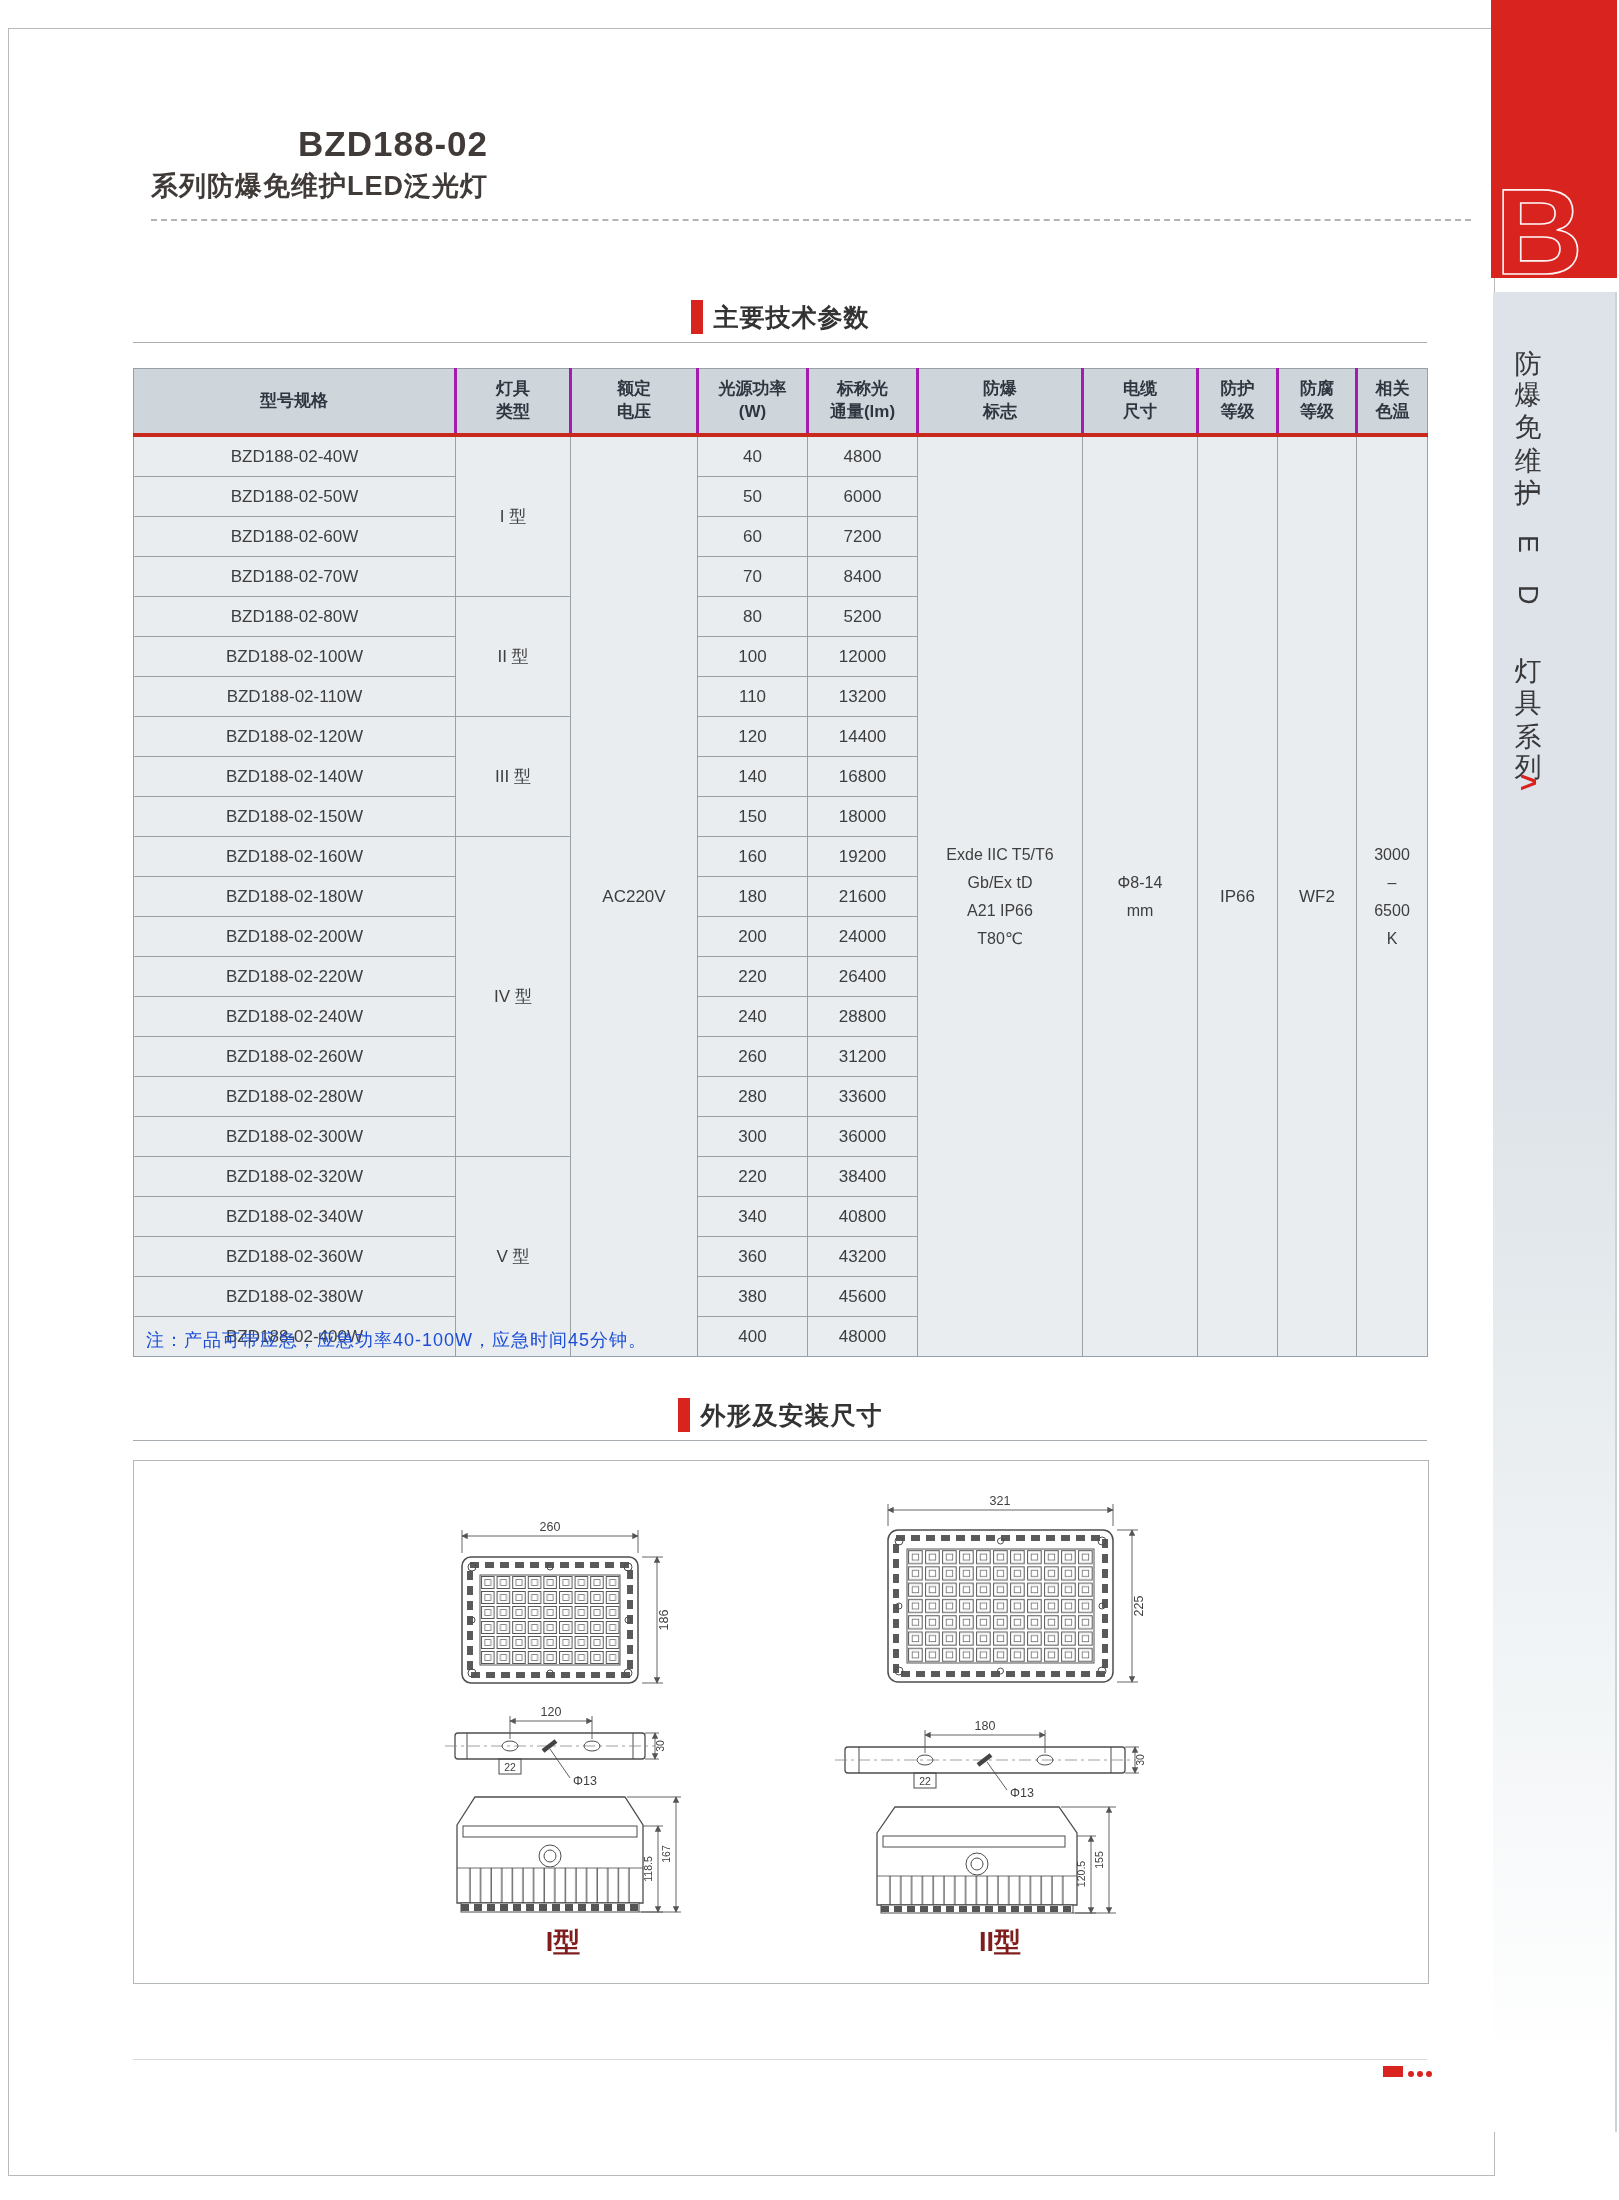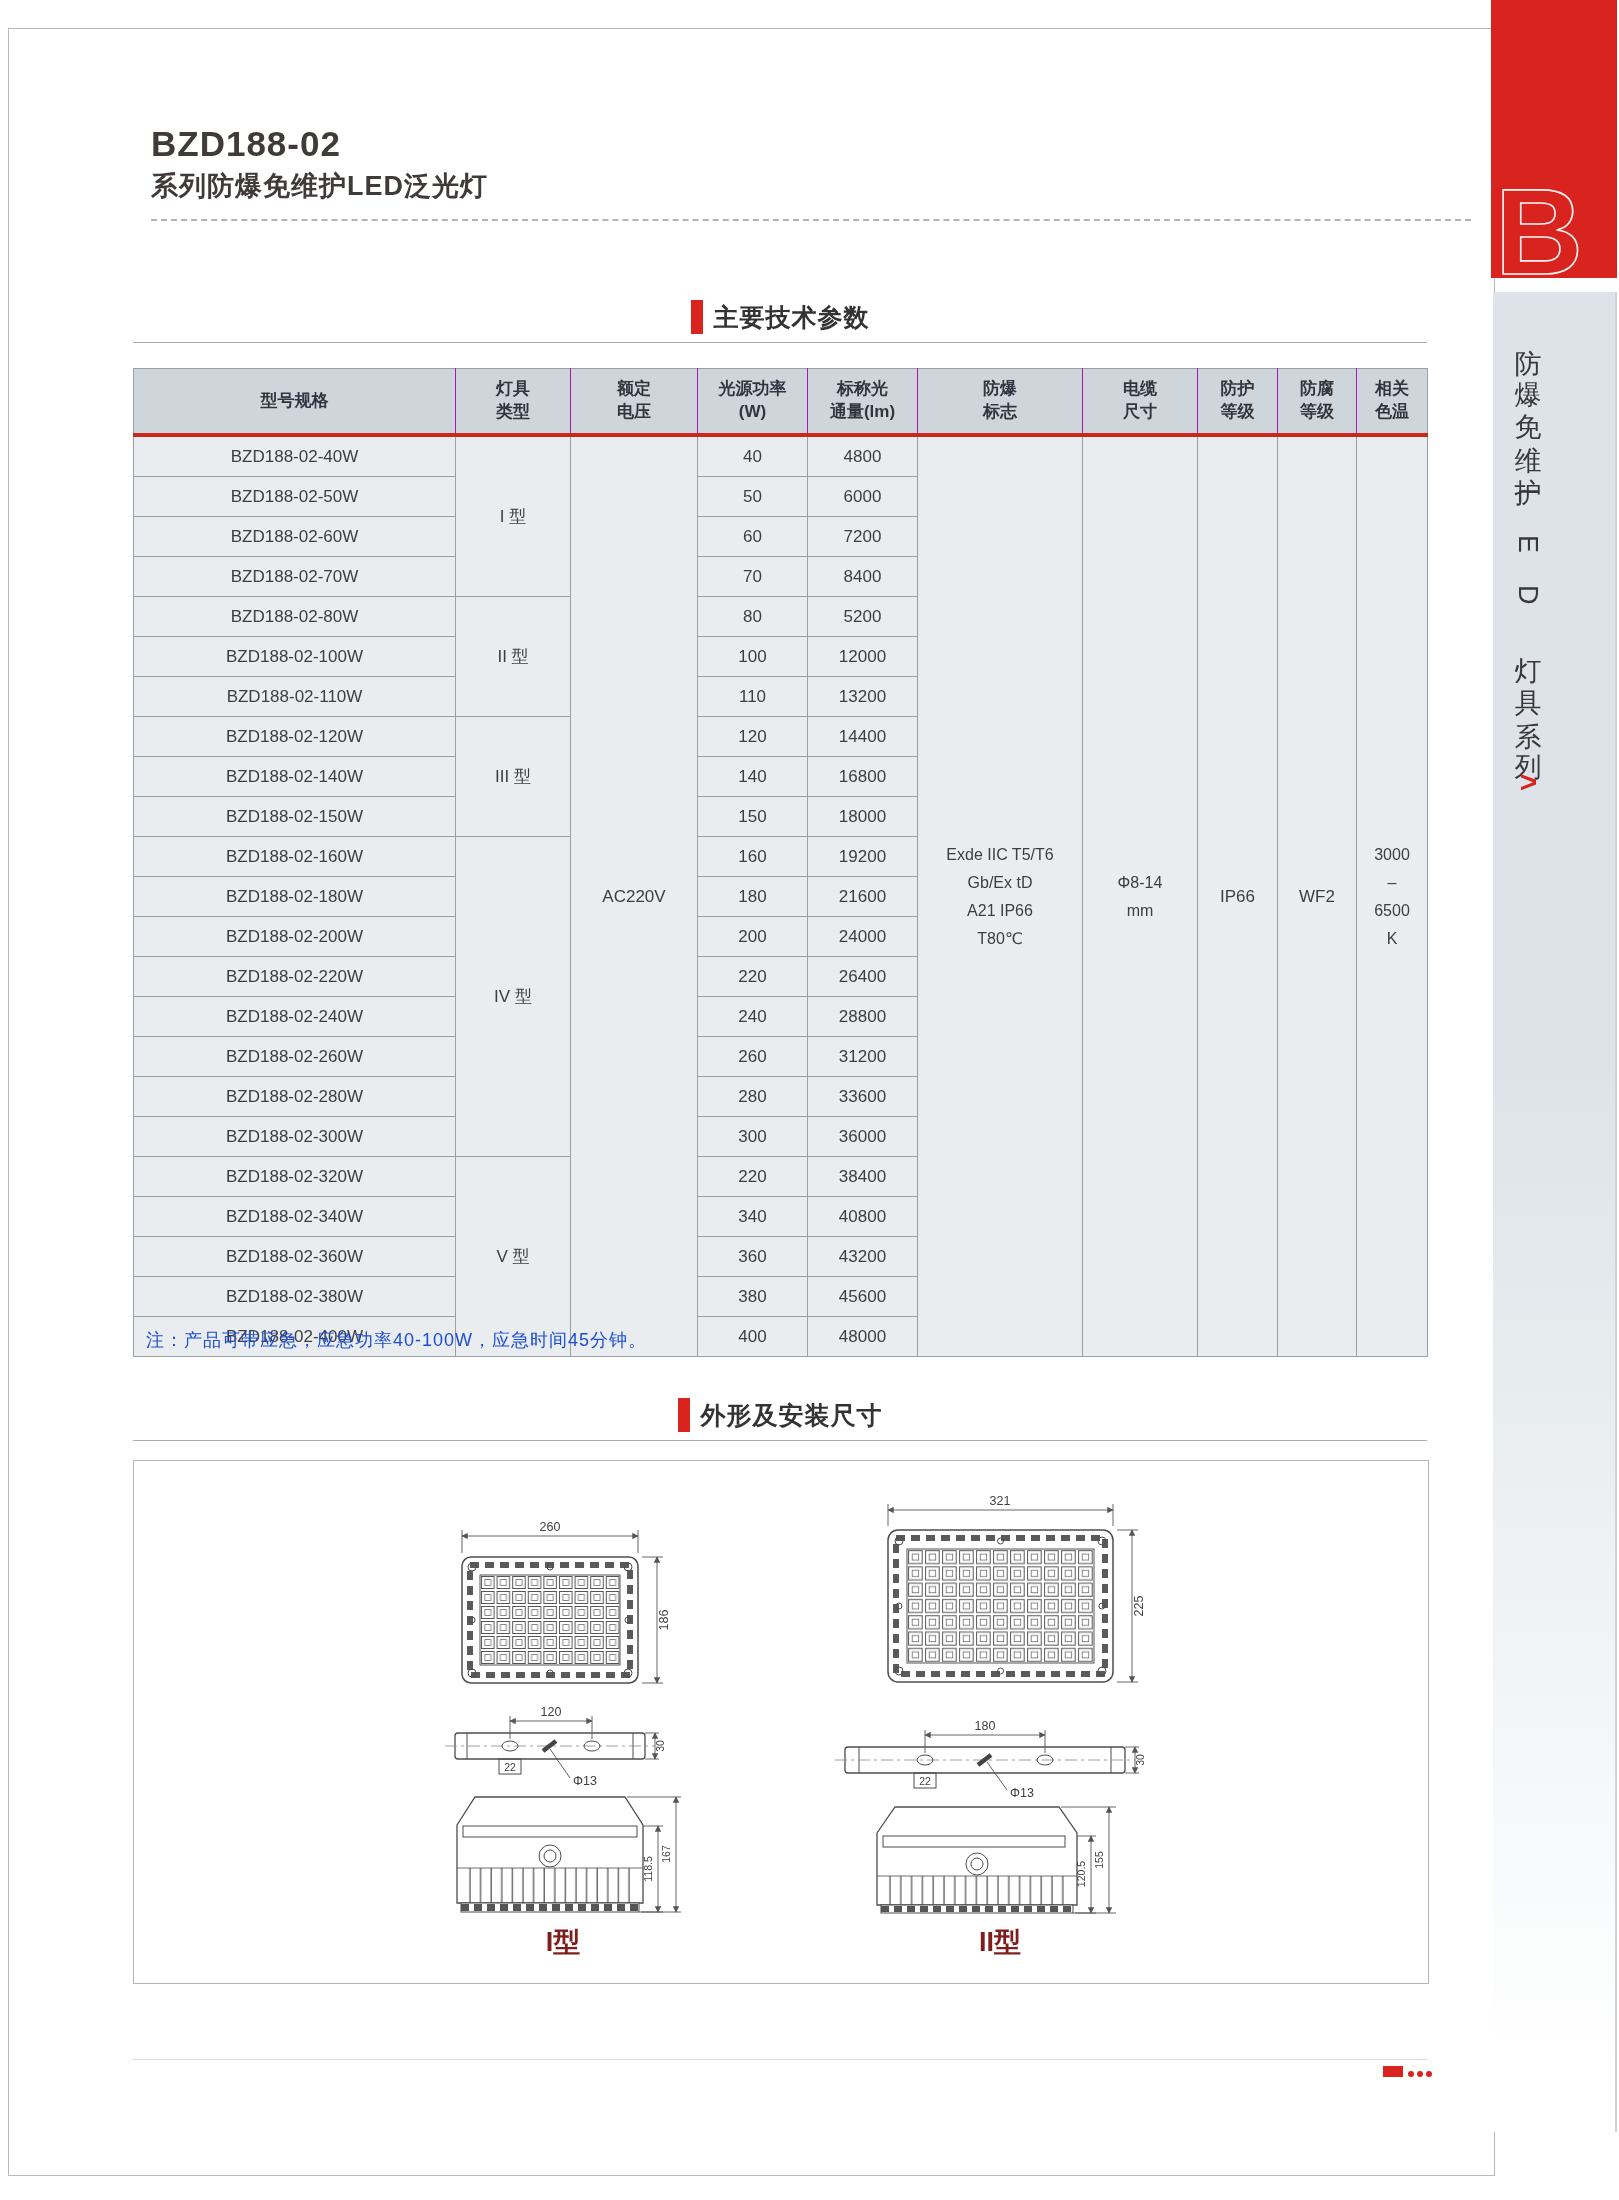--- a/index.html
+++ b/index.html
@@ -22,40 +22,40 @@
   }
   .vtext{
     left:1496px;top:328px;width:64px;
     writing-mode:vertical-rl;text-orientation:mixed;
     font-size:27px;letter-spacing:32px;color:#39393b;font-weight:500;
     text-align:left;line-height:64px;
   }
   .varrow{color:#d9231f;font-weight:bold;text-orientation:upright;font-size:30px;}
   
   .title-block{left:151px;top:124px;}
-  .title-line1{font-size:35px;font-weight:bold;color:#403b39;letter-spacing:1px;}
+  .title-line1{font-size:35px;font-weight:bold;color:#403b39;letter-spacing:1px;text-align:right;}
   .title-line2{font-size:27px;font-weight:bold;color:#403b39;margin-top:4px;letter-spacing:1px;}
   .dashline{left:151px;top:219px;width:1320px;border-top:2px dashed #b3b3b3;}
   
   .sec{left:133px;width:1294px;display:flex;align-items:center;gap:11px;
        border-bottom:1px solid #a8adb1;padding-bottom:8px;justify-content:center;}
   .sec .bar{width:12px;height:34px;background:#d9231f;display:inline-block;}
   .sec .sec-title{font-size:25px;font-weight:bold;color:#333;letter-spacing:1px;}
   .sec1{top:300px;}
   .sec2{top:1398px;}
   
   table.spec{
     left:133px;top:368px;width:1294px;position:absolute;
     border-collapse:collapse;table-layout:fixed;
     border:1px solid #99a1a8;
   }
   table.spec th{
     background:#ced6db;height:62px;font-size:17px;font-weight:bold;color:#2f3640;
     white-space:pre-line;line-height:1.35;text-align:center;vertical-align:middle;
-    border-bottom:4px solid #c9281d;border-left:1px solid #a21caf;
+    border-bottom:4px solid #c9281d;border-left:3px solid #a21caf;
   }
   table.spec th:first-child{border-left:none;}
   table.spec td{
     background:#e9edf0;border:1px solid #99a1a8;height:37px;
     font-size:17px;text-align:center;vertical-align:middle;color:#3e3e3e;
   }
   table.spec td.pre{white-space:pre-line;line-height:1.75;font-size:16px;}
   
   .note{left:146px;top:1328px;font-size:18px;color:#1d4ed8;letter-spacing:1px;}
   

